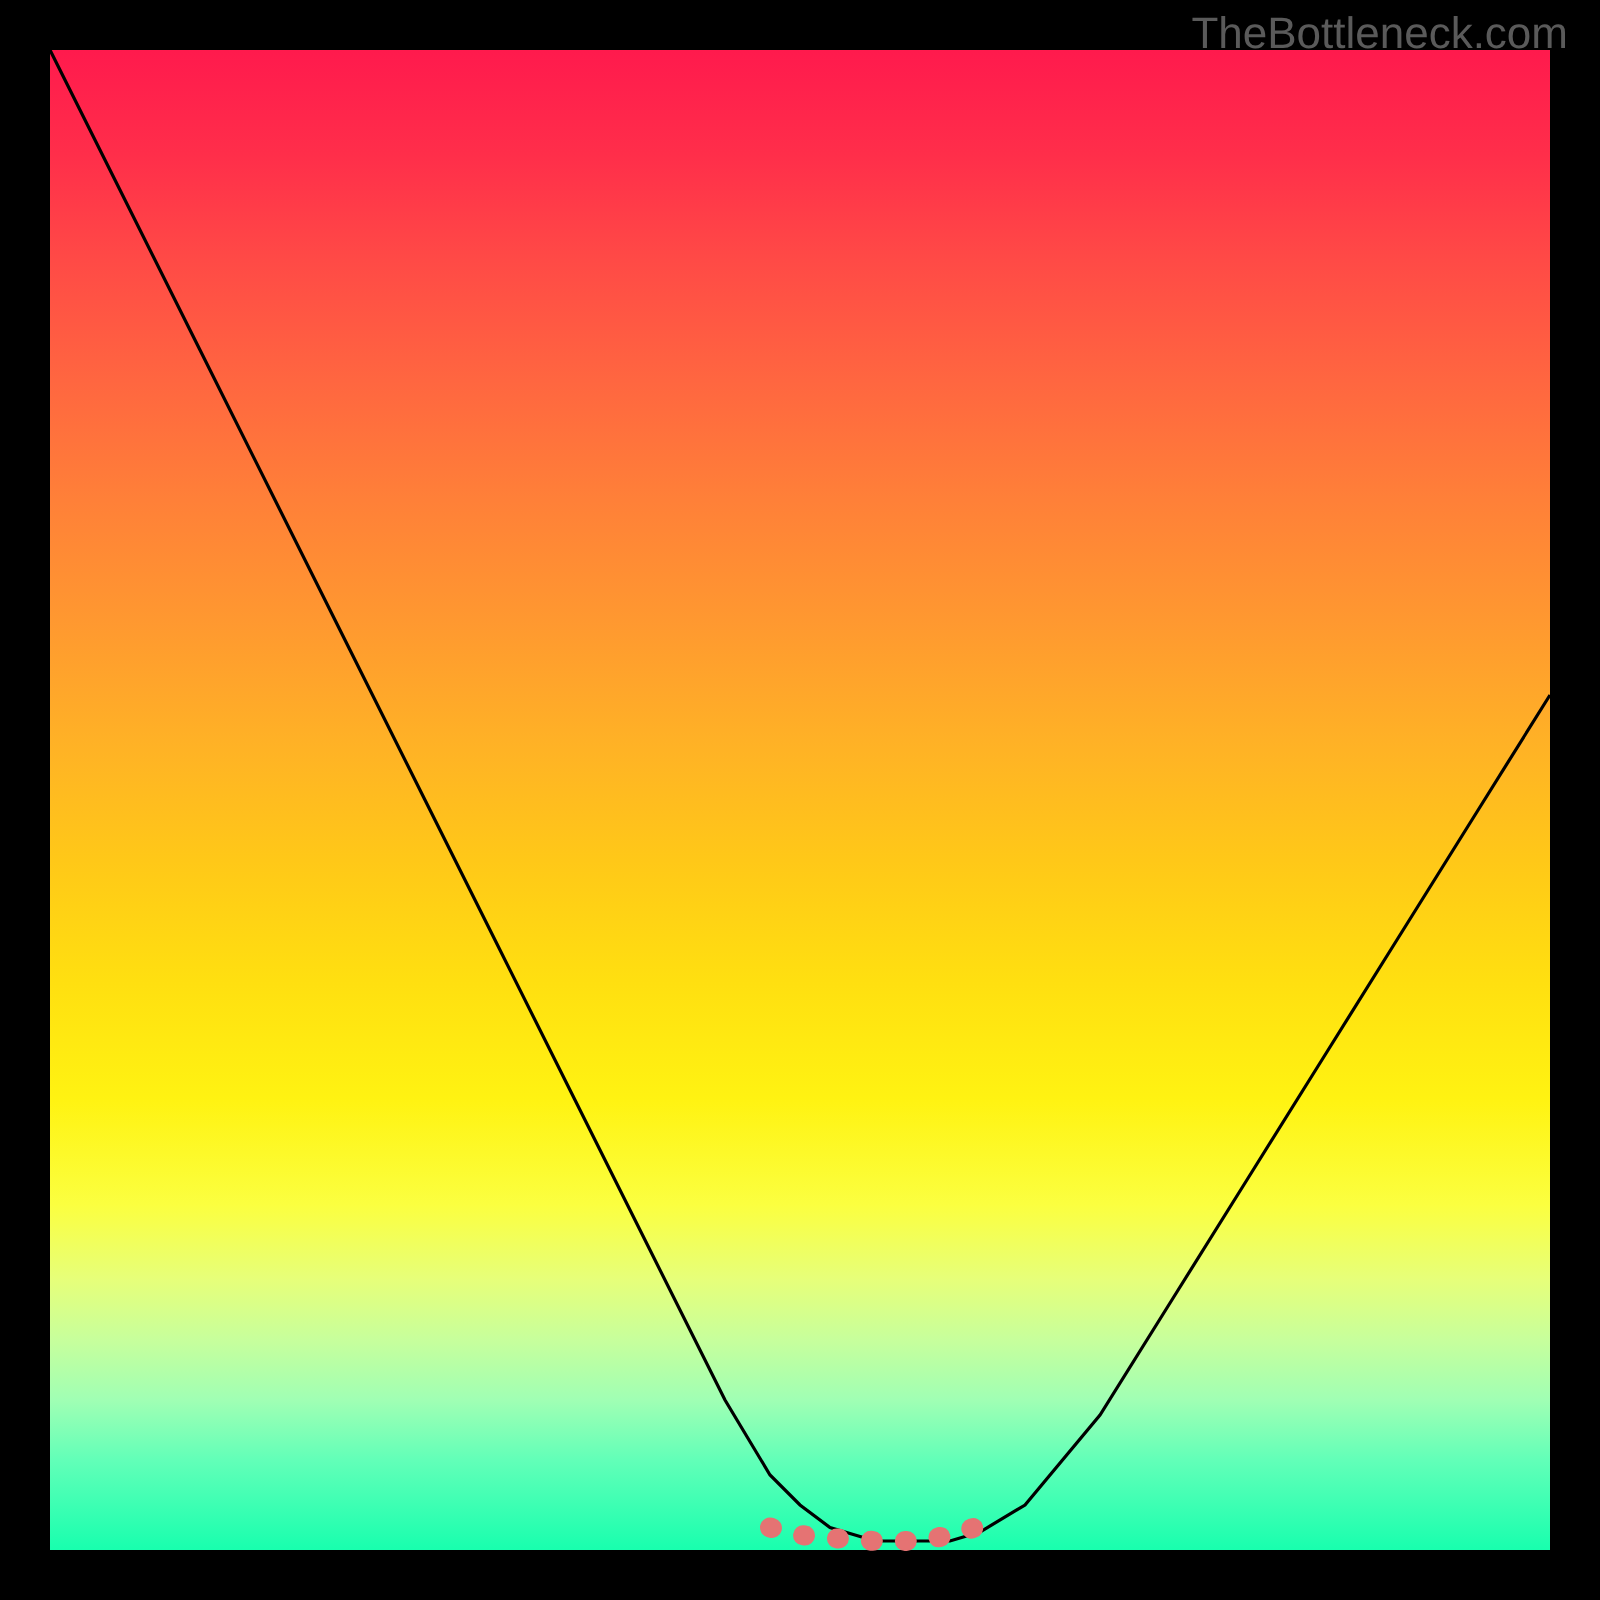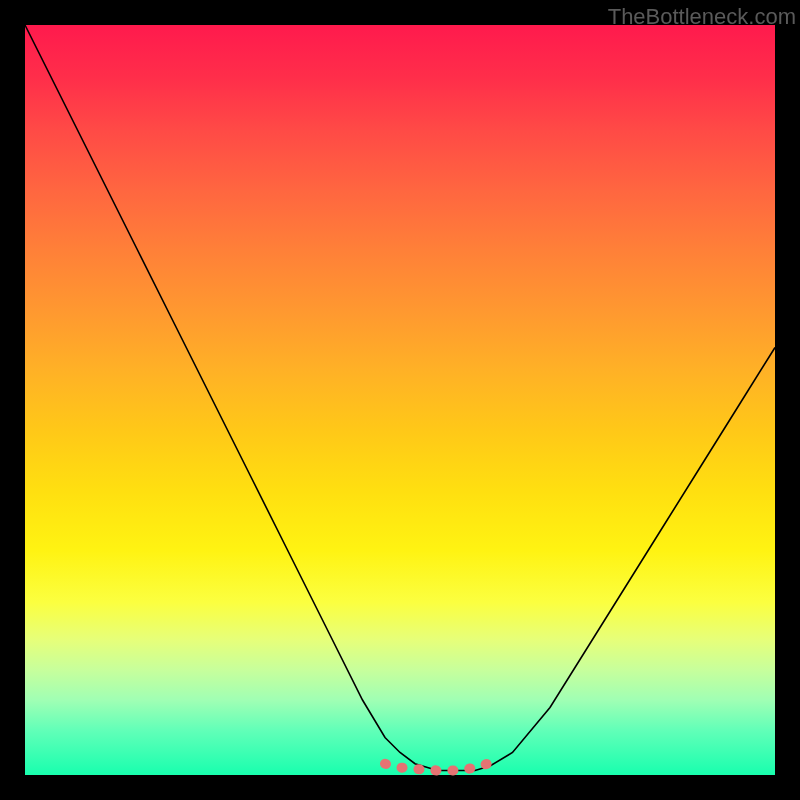--- a/index.html
+++ b/index.html
@@ -65,21 +65,21 @@
     fill: none;
     stroke: #e57373;
     stroke-width: 10;
     stroke-linecap: round;
     stroke-linejoin: round;
     stroke-dasharray: 1 16;
   }
   .watermark {
     position: absolute;
     top: 4px;
-    right: 4px;
+    right: 16px;
     color: #5a5a5a;
     font-family: Arial, Helvetica, sans-serif;
     font-size: 22px;
     font-weight: 400;
   }
 </style>
 </head>
 <body>
 
 <div class="frame">

